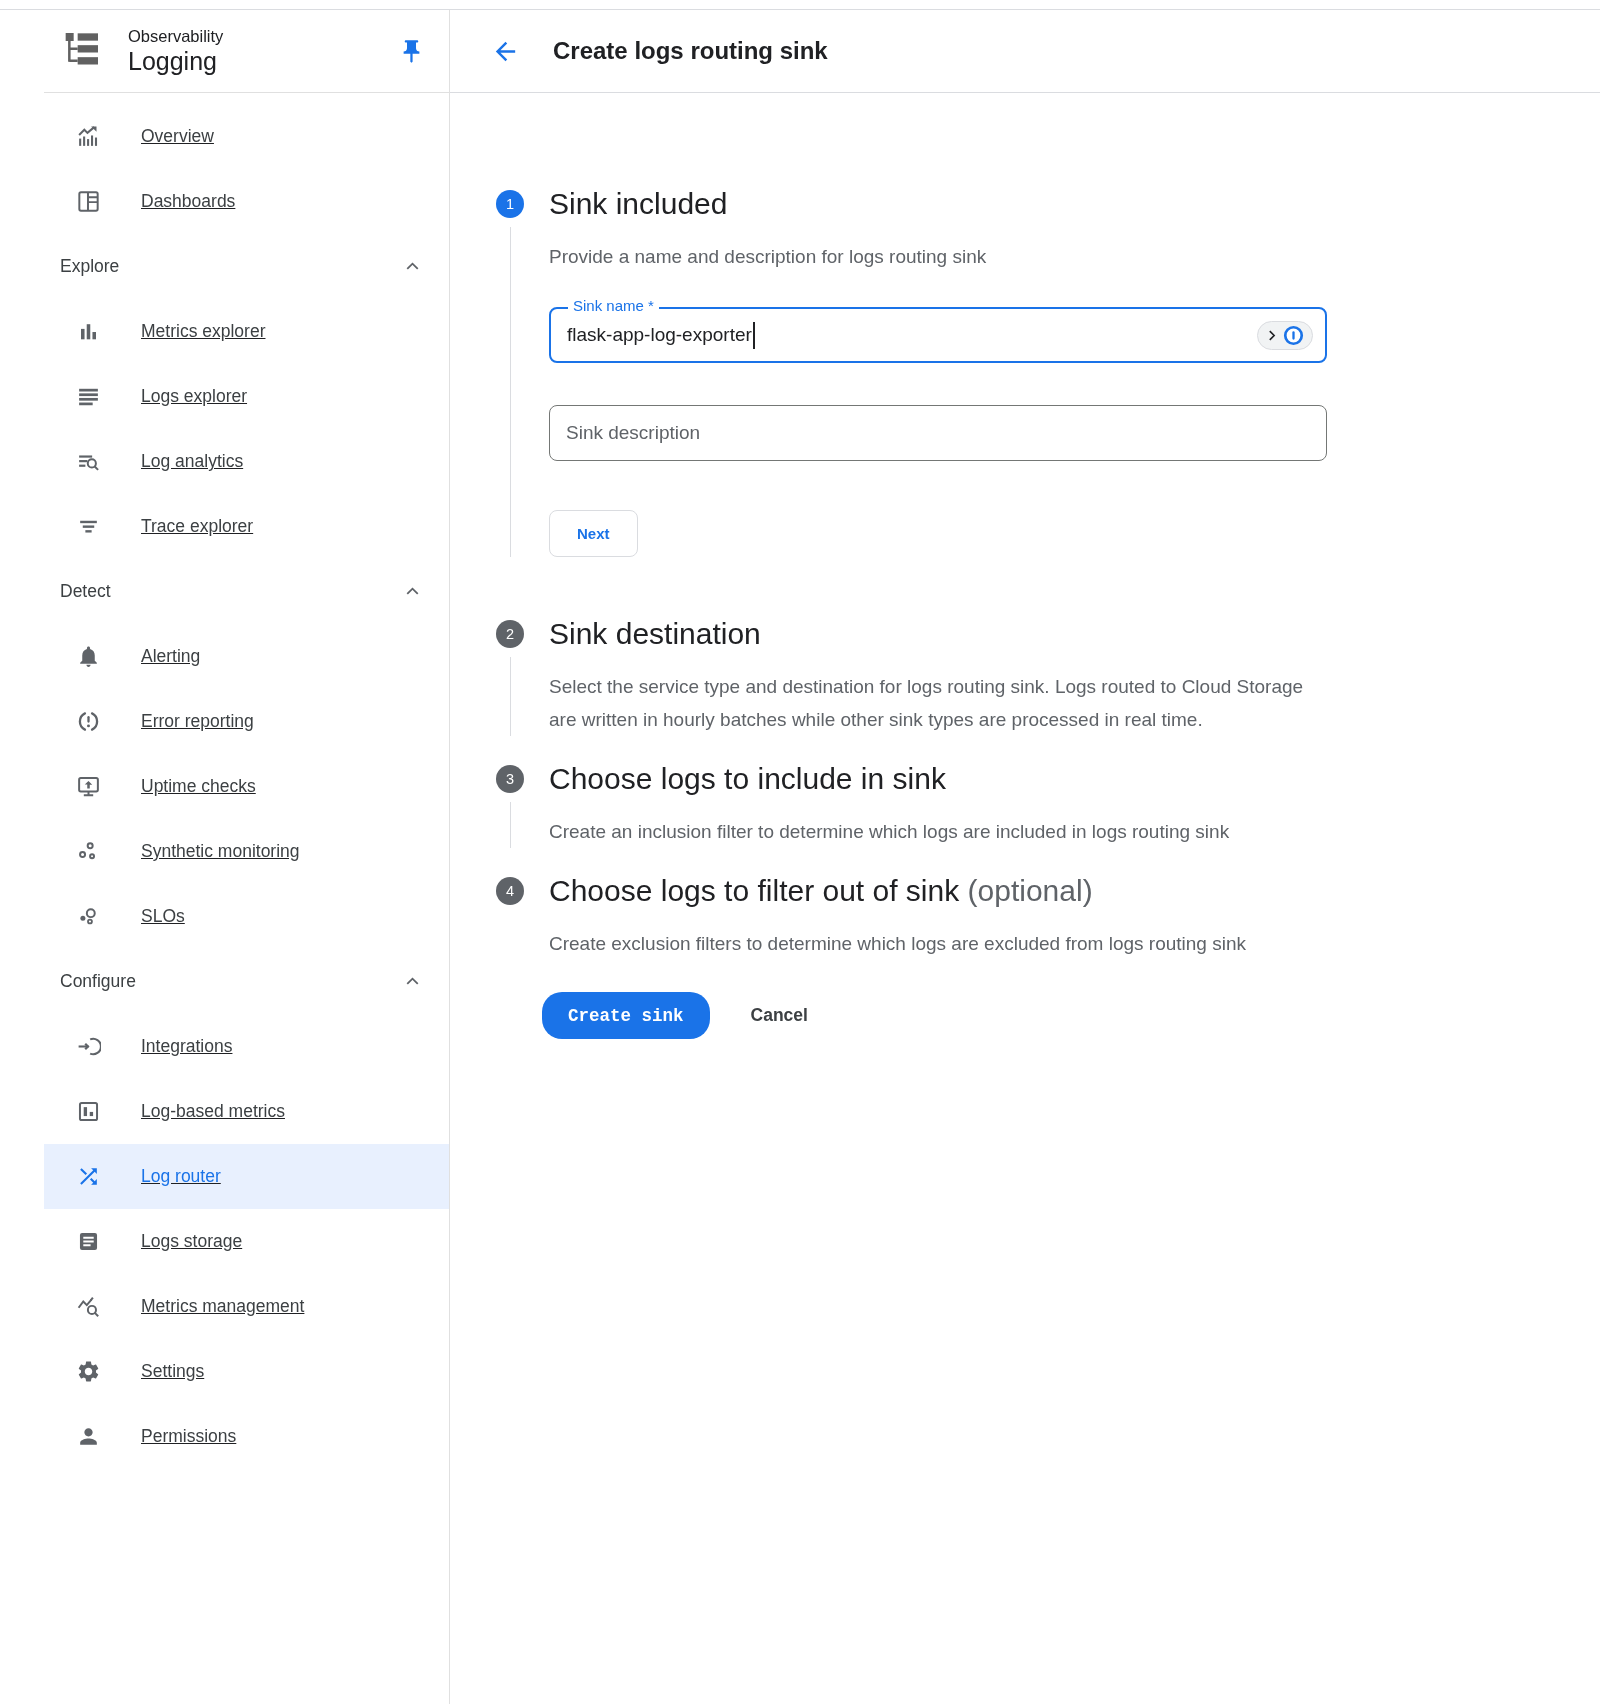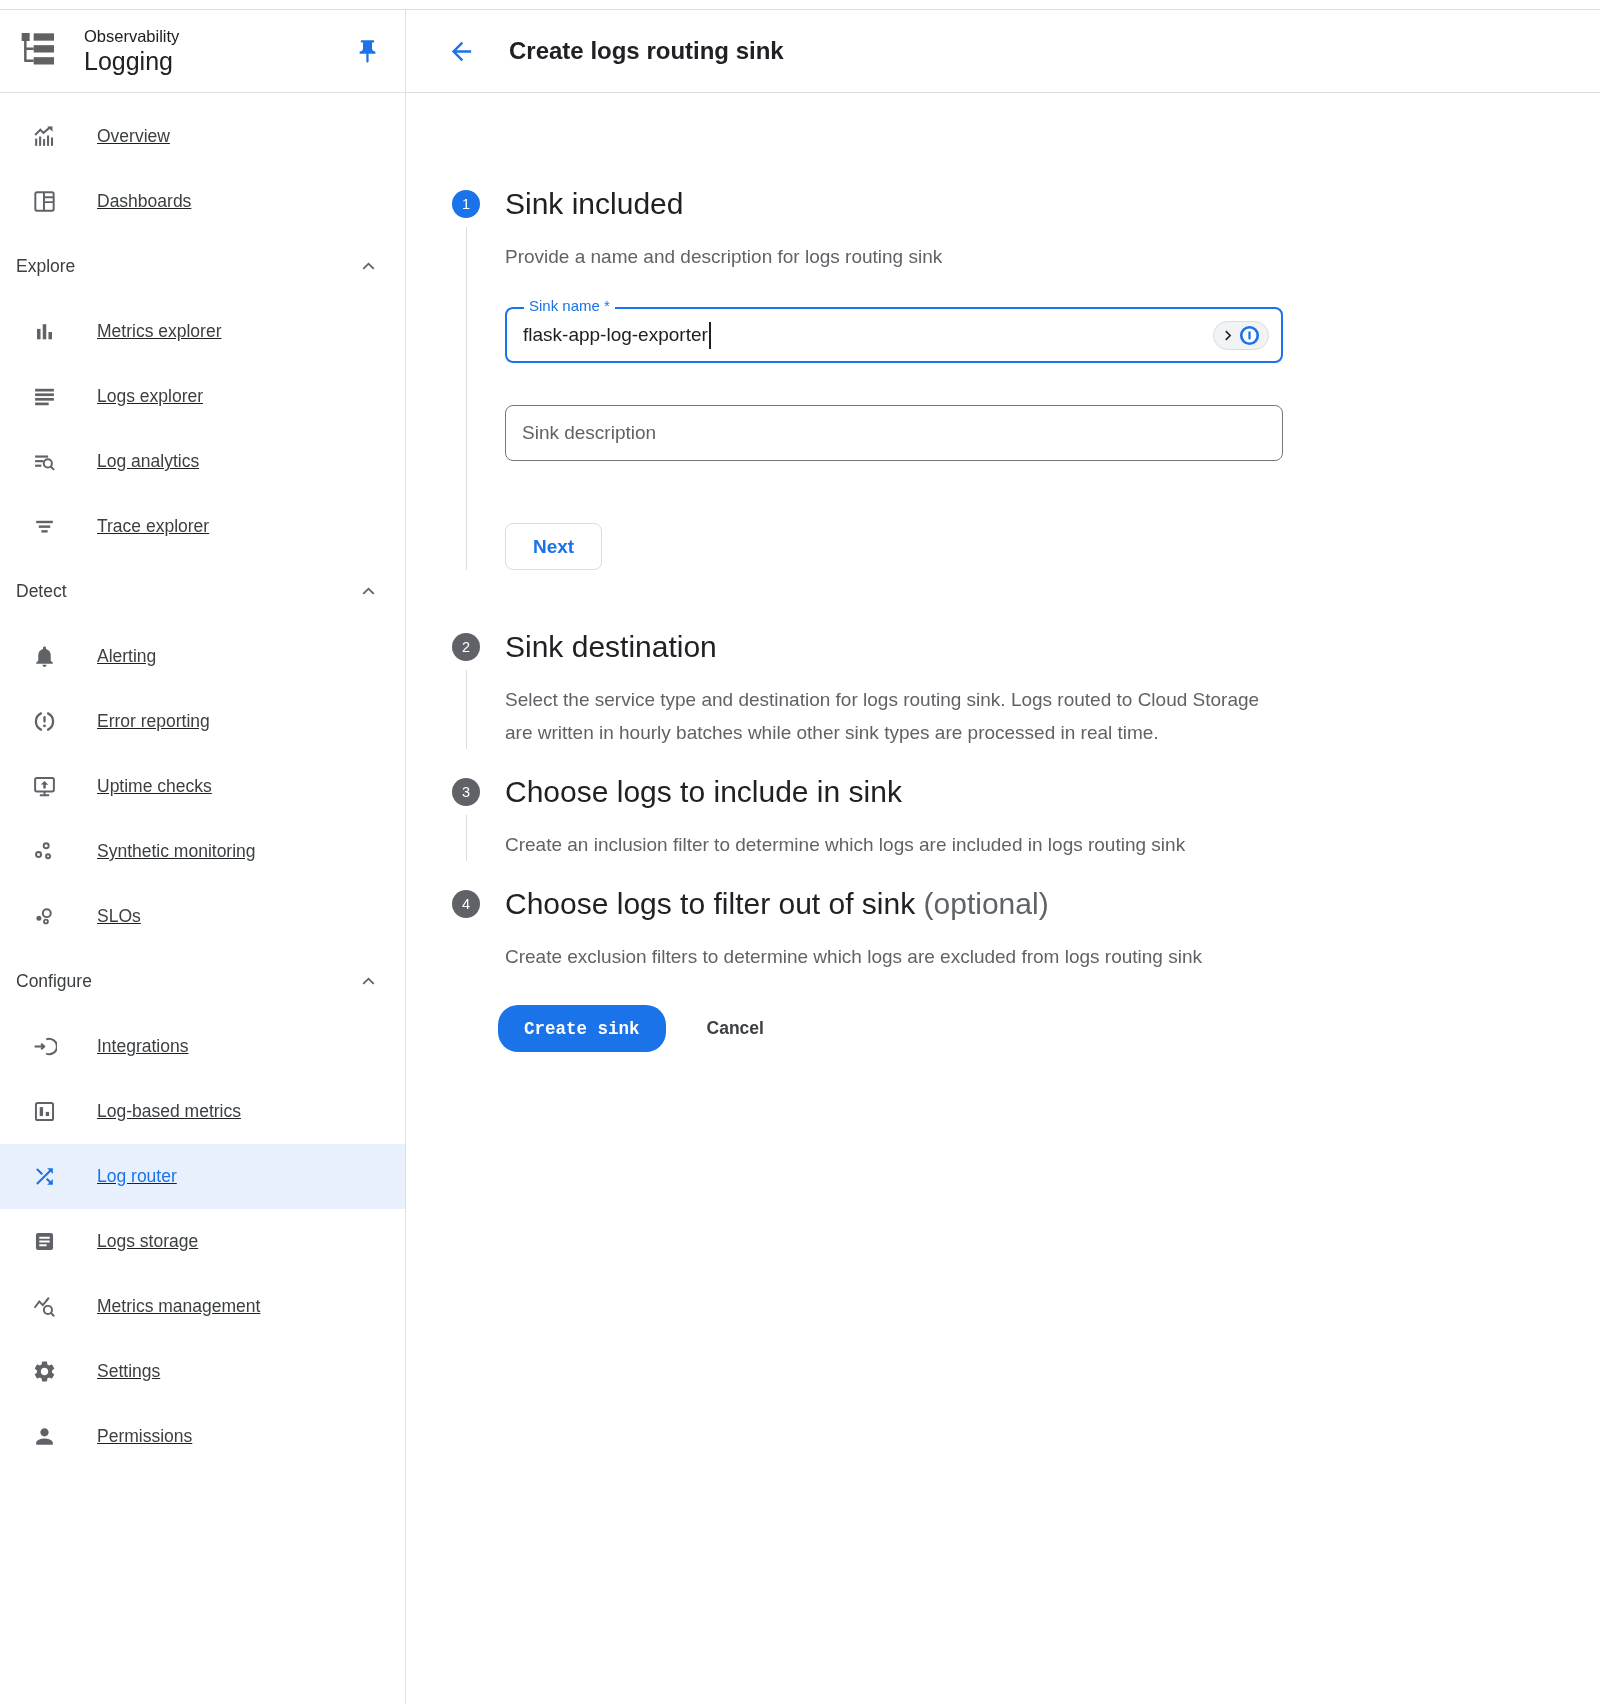--- a/index.html
+++ b/index.html
@@ -2,21 +2,21 @@
 <html><head>
 <meta charset="utf-8">
 <style>
   * { box-sizing: border-box; margin: 0; padding: 0; }
   html,body { width:1600px; height:1705px; background:#fff;
     font-family:"Liberation Sans","DejaVu Sans",sans-serif; color:#202124; overflow:hidden; }
   .top-strip { height:9px; background:#fff; }
   .frame { display:flex; border-top:1px solid #dadce0; height:1695px; }
 
   
-  .sidebar { width:406px; flex:none; border-right:1px solid #e0e0e0; background:#fff; }
+  .sidebar { width:406px; flex:none; border-right:1px solid #e0e0e0; background:#fff;margin-left:44px; }
   .sb-header { height:83px; border-bottom:1px solid #e0e0e0; display:flex; align-items:center; padding:0 24px 0 18px; }
   .sb-logo { flex:none; }
   .sb-titles { margin-left:26px; flex:1; }
   .sb-sub { font-size:16.5px; color:#202124; line-height:20px; }
   .sb-title { font-size:25px; color:#202124; line-height:30px; }
   .pin-btn { flex:none; cursor:pointer; display:flex; }
   .nav { padding-top:11px; }
   .nav-item { height:65px; display:flex; align-items:center; padding-left:31px; cursor:pointer;text-decoration:underline; }
   .nav-item .icon { width:27px; height:27px; display:flex; align-items:center; justify-content:center; color:#5f6368; flex:none; }
   .nav-item .label { margin-left:39px; font-size:17.5px; color:#3c4043; }
@@ -54,22 +54,22 @@
   .float-label { position:absolute; top:-10px; left:19px; background:#fff; padding:0 5px;
     font-size:15px; color:#1a73e8; }
   .input-value { font-size:19px; color:#202124; }
   .caret { width:2px; height:27px; background:#202124; margin-left:1px; }
   .op-pill { margin-left:auto; width:56px; height:29px; border-radius:15px; background:#f1f3f4;
     border:1px solid #dadce0; display:flex; align-items:center; justify-content:center; gap:3px; cursor:pointer; }
   .input-plain { margin-top:42px; width:778px; height:56px; border:1px solid #747775; border-radius:8px;
     font-size:19px; color:#202124; padding:0 16px; outline:none;
     font-family:"Liberation Sans","DejaVu Sans",sans-serif; }
   .input-plain::placeholder { color:#5f6368; opacity:1; }
-  .next-btn { margin-top:62px; height:47px; padding:0 27px; background:#fff; border:1px solid #dadce0;
-    border-radius:8px; color:#1a73e8; font-size:19px; font-weight:bold; cursor:pointer;
+  .next-btn { margin-top:49px; height:47px; padding:0 27px; background:#fff; border:1px solid #dadce0;
+    border-radius:8px; color:#1a73e8; font-size:15px; font-weight:bold; cursor:pointer;
     font-family:"Liberation Sans","DejaVu Sans",sans-serif; }
 
   .actions { display:flex; align-items:center; margin-top:32px; margin-left:46px; gap:41px; }
   .create-btn { background:#1a73e8; color:#fff; border:none; border-radius:20px; height:47px;
     padding:0 26px; font-size:17.5px; font-weight:bold; cursor:pointer;
     font-family:Liberation Mono, monospace; }
   .cancel-btn { background:none; border:none; color:#3c4043; font-size:17.5px; font-weight:bold; cursor:pointer;
     font-family:"Liberation Sans","DejaVu Sans",sans-serif; }
 </style>
 </head>

